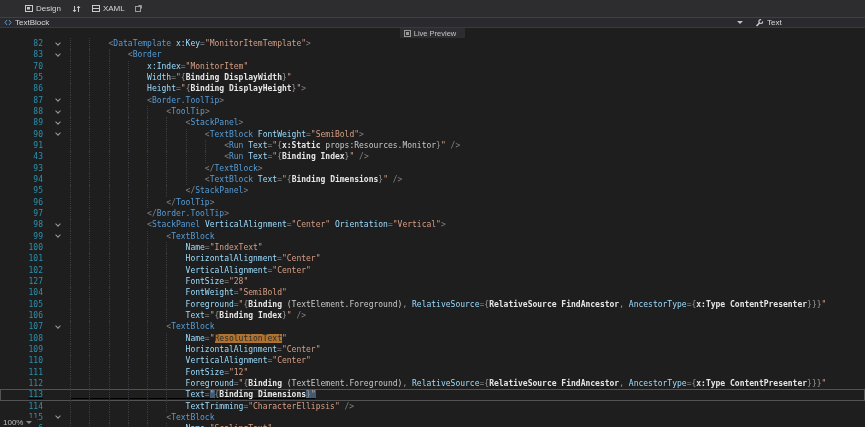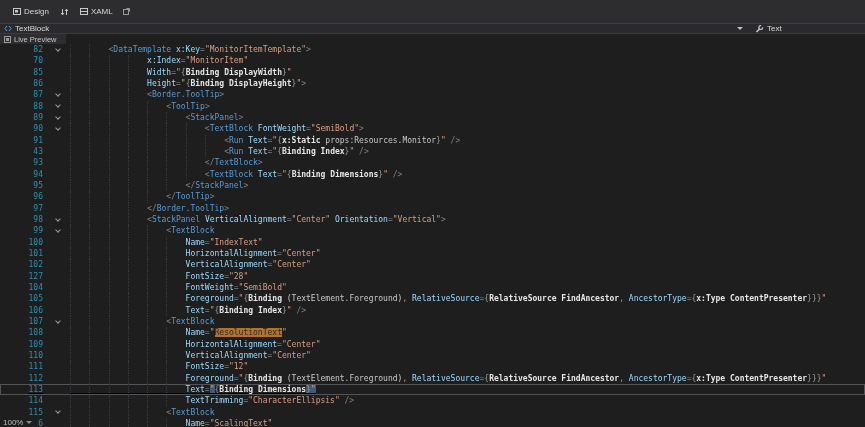--- a/index.html
+++ b/index.html
@@ -2,37 +2,37 @@
 <html><head>
 <meta charset="utf-8">
 <style>
   * { margin:0; padding:0; box-sizing:border-box; }
   html,body { width:865px; height:427px; overflow:hidden; background:#1E1E1E;
               font-family:"Liberation Sans", sans-serif; }
 
   .app { width:865px; height:427px; position:relative; background:#1E1E1E; }
 
   
-  .bar1 { height:24px; background:#2D2D30; border-bottom:1px solid #3F3F46;
-          display:flex; align-items:center; font-size:8px; color:#D6D6D6; padding-left:7px; }
+  .bar1 { height:18px; background:#2D2D30; border-bottom:1px solid #3F3F46;
+          display:flex; align-items:center; font-size:8px; color:#D6D6D6; padding-left:19px; }
   .bar1 .tab { display:flex; align-items:center; gap:3px; padding:0 6px; height:100%; cursor:default; }
   .bar1 .swapbtn { display:flex; align-items:center; padding:0 5px; height:100%; }
   .bar1 .popout { display:flex; align-items:center; padding:0 4px; height:100%; }
 
   
   .bar2 { height:10px; background:#2A2A2E; border-bottom:1px solid #3A3A3E;
           display:flex; align-items:center; font-size:8px; color:#DADADA; }
   .dd-el { flex:1; display:flex; align-items:center; gap:3px; padding:0 4px; height:100%; }
   .dd-prop { flex:0 0 110px; display:flex; align-items:center; gap:3px; height:100%; }
   .caret { width:0; height:0; border-left:3px solid transparent; border-right:3px solid transparent;
            border-top:3px solid #C0C0C0; }
   .dd-el .caret { margin-left:auto; margin-right:8px; }
 
   
-  .row3 { height:10px; display:flex; }
+  .row3 { height:10px; display:flex;justify-content:center; }
   .live-chip { display:inline-flex; align-items:center; gap:3px; background:#2D2D30;
                height:10px; padding:0 9px 0 4px; font-size:7.5px; color:#C5C5C5; }
 
   
   .code { width:865px; height:397px; background:#1E1E1E; overflow:hidden; }
   .code-line { display:flex; height:11.34px; line-height:11.34px;
                font-family:"DejaVu Sans Mono", monospace; font-size:8px; }
   .code-line.current { box-shadow: inset 0 0 0 1px #535355; text-decoration: underline; }
   .line-num { flex:0 0 50px; text-align:right; padding-right:7px; color:#2B91AF; }
   .fold-col { flex:0 0 20px; display:flex; align-items:center; padding-left:6px; }
@@ -139,20 +139,27 @@
 
   <div class="code" id="codeArea">
       <div class="code-line">
         <span class="line-num">82</span>
         <span class="fold-col">
           <i class="chev"></i>
         </span>
         <span class="code-text"><i class="guide" style="left: 0ch;"></i><i class="guide" style="left: 4ch;"></i><span class="k-w">        </span><span class="k-p">&lt;</span><span class="k-t">DataTemplate</span><span class="k-a"> x:Key</span><span class="k-p">=</span><span class="k-v">"MonitorItemTemplate"</span><span class="k-p">&gt;</span></span>
       </div>
       <div class="code-line">
+        <span class="line-num">83</span>
+        <span class="fold-col">
+          <i class="chev"></i>
+        </span>
+        <span class="code-text"><i class="guide" style="left: 0ch;"></i><i class="guide" style="left: 4ch;"></i><i class="guide" style="left: 8ch;"></i><span class="k-w">            </span><span class="k-p">&lt;</span><span class="k-t">Border</span></span>
+      </div>
+      <div class="code-line">
         <span class="line-num">70</span>
         <span class="fold-col"></span>
         <span class="code-text"><i class="guide" style="left: 0ch;"></i><i class="guide" style="left: 4ch;"></i><i class="guide" style="left: 8ch;"></i><i class="guide" style="left: 12ch;"></i><span class="k-w">                </span><span class="k-a">x:Index</span><span class="k-p">=</span><span class="k-v">"MonitorItem"</span></span>
       </div>
       <div class="code-line">
         <span class="line-num">85</span>
         <span class="fold-col"></span>
         <span class="code-text"><i class="guide" style="left: 0ch;"></i><i class="guide" style="left: 4ch;"></i><i class="guide" style="left: 8ch;"></i><i class="guide" style="left: 12ch;"></i><span class="k-w">                </span><span class="k-a">Width</span><span class="k-p">=</span><span class="k-v">"</span><span class="k-g">{</span><span class="k-x">Binding DisplayWidth</span><span class="k-g">}</span><span class="k-v">"</span></span>
       </div>
       <div class="code-line">

